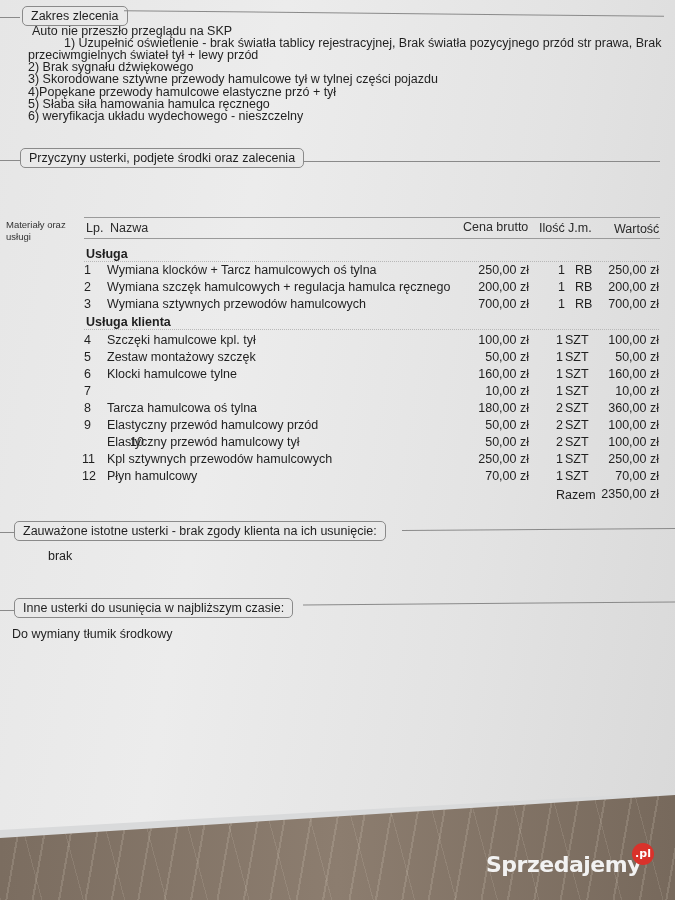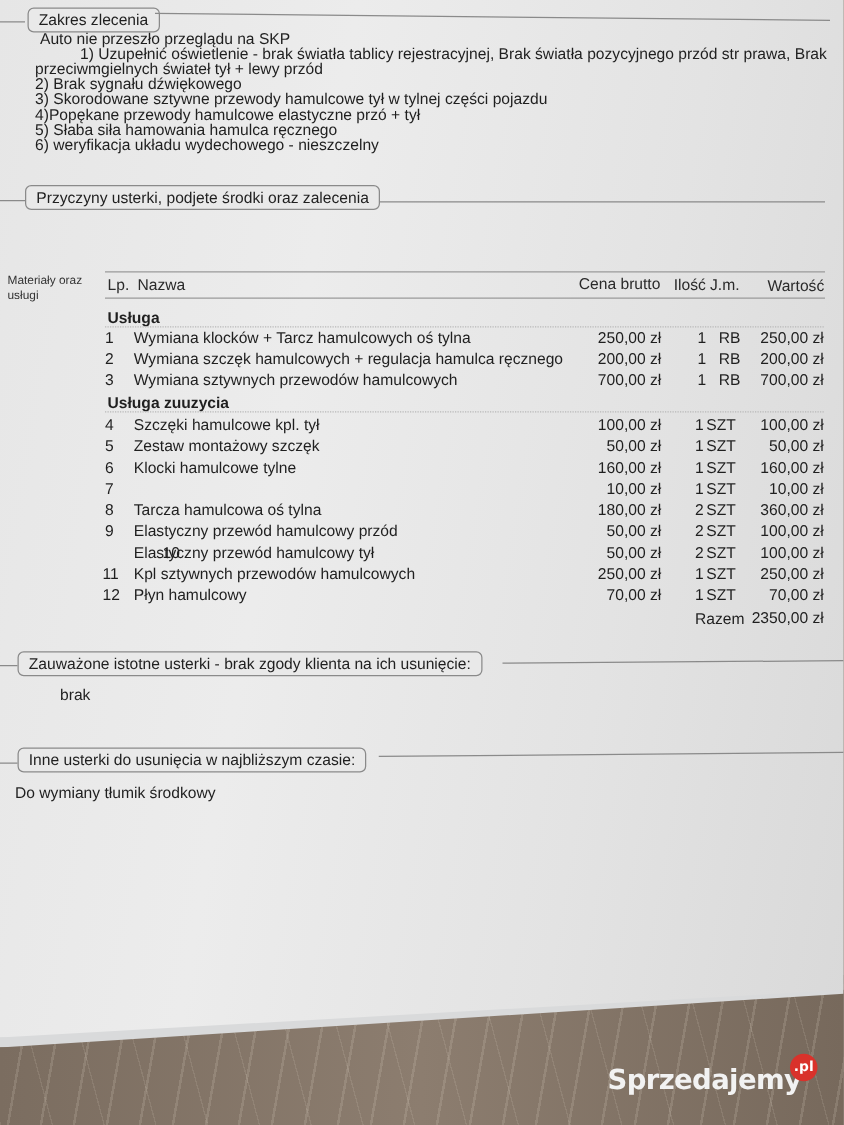--- a/index.html
+++ b/index.html
@@ -125,21 +125,21 @@
   </div>
   <div class="row" style="top:297px;">
     <span class="c-lp">3</span>
     <span class="c-name">Wymiana  sztywnych przewodów hamulcowych</span>
     <span class="c-price">700,00 zł</span>
     <span class="c-qty" style="left:558px;">1</span>
     <span class="c-unit">RB</span>
     <span class="c-val">700,00 zł</span>
   </div>
 
-  <div class="group-title" style="left:86px; top:315px;">Usługa zuuzycia</div>
+  <div class="group-title" style="left:86px; top:315px;">Usługa klienta</div>
   <div class="dotted" style="top:329px;"></div>
 
   <div class="row" style="top:333px;">
     <span class="c-lp">4</span>
     <span class="c-name">Szczęki hamulcowe kpl. tył</span>
     <span class="c-price">100,00 zł</span>
     <span class="c-qty">1</span>
     <span class="c-unit" style="left:565px;">SZT</span>
     <span class="c-val">100,00 zł</span>
   </div>

